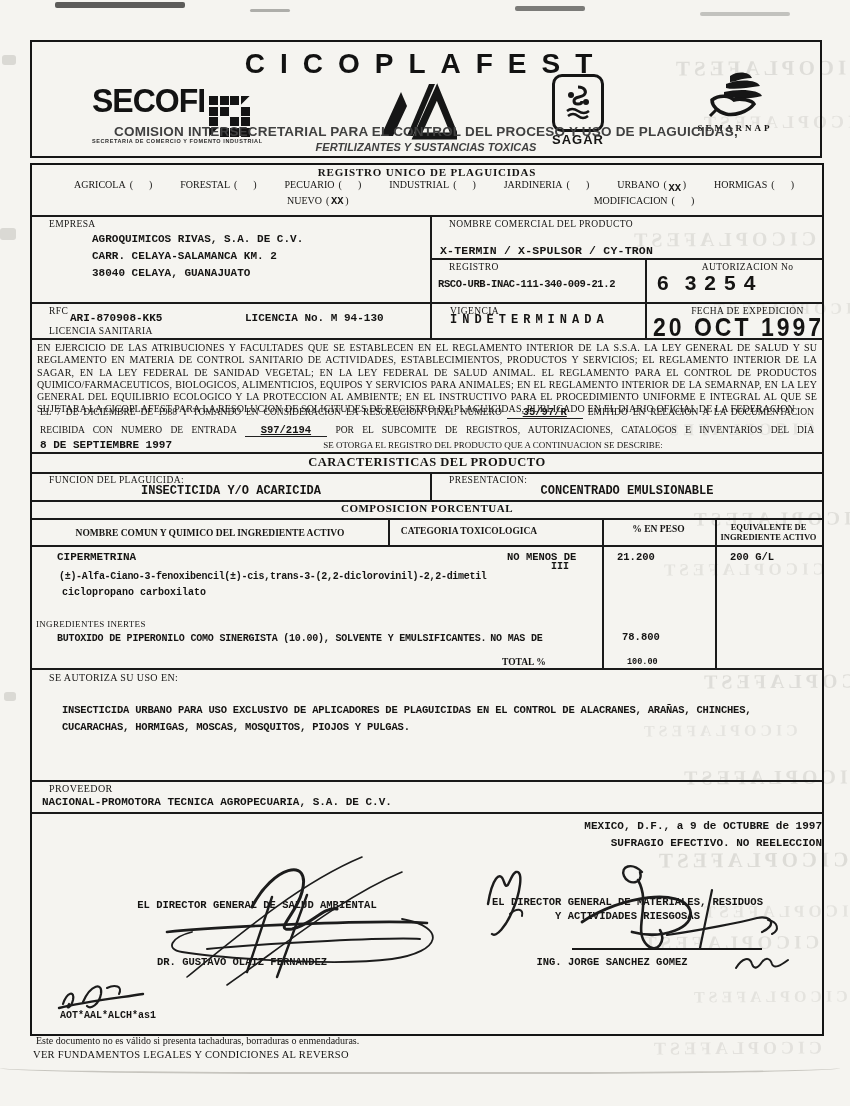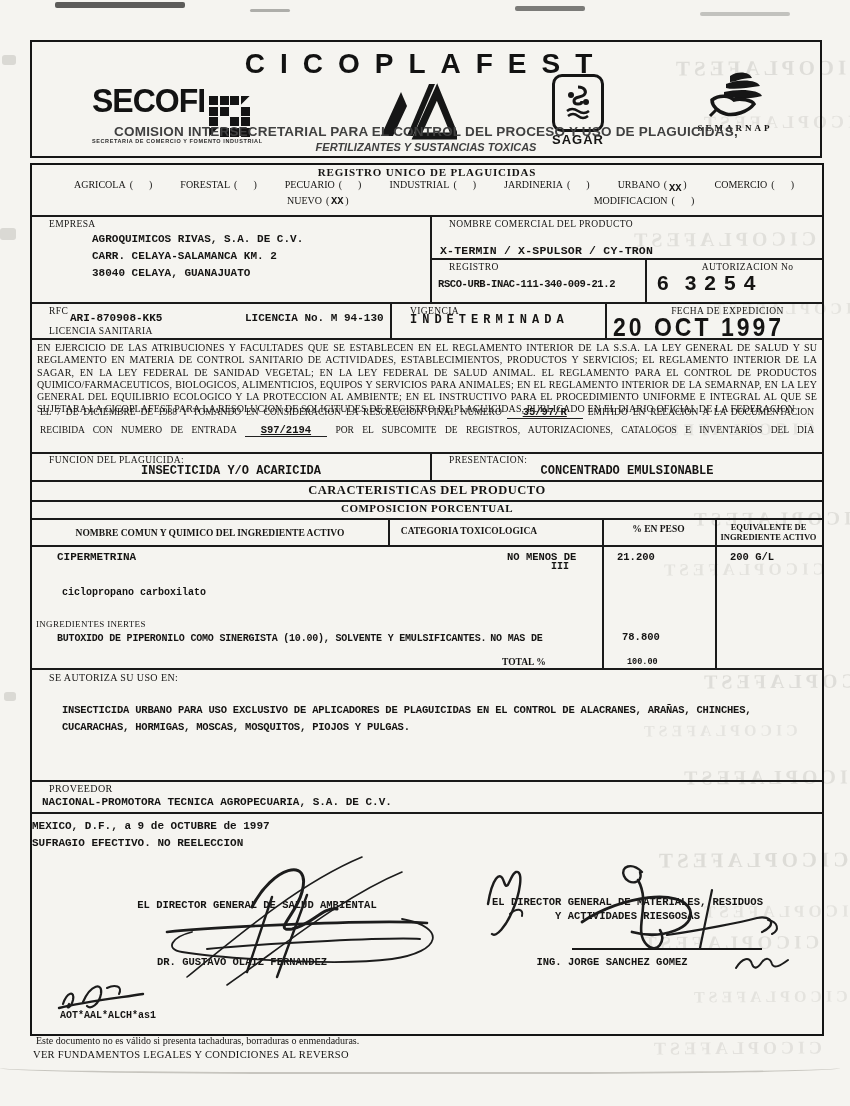--- a/index.html
+++ b/index.html
@@ -82,21 +82,21 @@
   .nombre-value{position:absolute;left:8px;bottom:1px;font-size:11.5px;letter-spacing:.2px;}
   .reg-aut{flex:1;display:flex;}
   .registro-cell{width:215px;border-right:2px solid #1a1a1a;position:relative;}
   .registro-value{position:absolute;left:6px;top:18px;font-size:10.5px;letter-spacing:-0.4px;white-space:nowrap;}
   .aut-cell{flex:1;position:relative;}
   .aut-label{position:absolute;top:2px;left:0;width:100%;text-align:center;font-size:9.5px;}
   .aut-value{position:absolute;top:11px;left:10px;font-family:"Liberation Sans",sans-serif;font-weight:bold;font-size:21px;}
   .aut-value .n2{letter-spacing:8px;margin-left:16px;}
   
   .r-rfc{height:36px;display:flex;}
-  .rfc-cell{width:360px;border-right:2px solid #1a1a1a;position:relative;}
+  .rfc-cell{width:400px;border-right:2px solid #1a1a1a;position:relative;}
   .rfc-label{position:absolute;left:4px;top:2px;}
   .rfc-value{position:absolute;left:38px;top:8px;font-size:11px;}
   .rfc-licencia{position:absolute;left:213px;top:8px;font-size:11px;}
   .rfc-sanitaria{position:absolute;left:4px;top:22px;}
   .vigencia-cell{width:215px;border-right:2px solid #1a1a1a;position:relative;}
   .vigencia-label{position:absolute;left:5px;top:2px;}
   .vigencia-value{position:absolute;left:18px;top:9px;font-size:12px;letter-spacing:5px;}
   .fecha-cell{flex:1;position:relative;}
   .fecha-label{position:absolute;top:2px;width:100%;text-align:center;}
   .fecha-value{position:absolute;top:10px;left:6px;font-family:"Liberation Sans",sans-serif;font-weight:bold;font-size:23px;letter-spacing:3px;transform:scaleY(1.12);white-space:nowrap;}
@@ -145,21 +145,21 @@
   .tb-total{left:595px;top:110px;font-size:8.5px;}
   
   .r-uso{height:112px;}
   .uso-label{position:absolute;left:4px;top:2px;font-size:10px;}
   .uso-text{position:absolute;left:30px;top:32px;right:24px;font-size:10.5px;line-height:17px;letter-spacing:-0.2px;}
   
   .r-prov{height:252px;border-radius:13px;}
   .prov-head{height:32px;border-bottom:2px solid #1a1a1a;position:relative;box-sizing:border-box;}
   .prov-label{position:absolute;left:4px;top:1px;font-size:10px;}
   .prov-value{position:absolute;left:10px;top:14px;font-size:11px;}
-  .prov-center{position:absolute;left:0;width:100%;text-align:left;font-size:11px;}
+  .prov-center{position:absolute;left:0;width:100%;text-align:right;font-size:11px;}
   .pc-1{top:38px;} .pc-2{top:55px;}
   .sig-cargo{position:absolute;font-size:10.5px;text-align:center;}
   .sig-left-cargo{left:50px;top:117px;width:350px;}
   .sig-left-name{left:60px;top:174px;width:300px;}
   .sig-right-cargo{left:428px;top:113px;width:335px;line-height:14px;}
   .sig-right-name{left:450px;top:174px;width:260px;}
   .sig-underline{position:absolute;background:#181818;height:2px;}
   .clave{position:absolute;left:28px;top:228px;font-size:10px;}
   svg.sig{position:absolute;overflow:visible;}
   svg.sig path{fill:none;stroke:#1c1c1c;stroke-linecap:round;stroke-linejoin:round;}
@@ -260,21 +260,21 @@
 
   <div class="row r-registro">
     <div class="reg-title">REGISTRO UNICO DE PLAGUICIDAS</div>
     <div class="cat-line">
       <span class="cat-item"><span>AGRICOLA</span><span class="paren"><span class="mk"></span></span></span>
       <span class="cat-item"><span>FORESTAL</span><span class="paren"><span class="mk"></span></span></span>
       <span class="cat-item"><span>PECUARIO</span><span class="paren"><span class="mk"></span></span></span>
       <span class="cat-item"><span>INDUSTRIAL</span><span class="paren"><span class="mk"></span></span></span>
       <span class="cat-item"><span>JARDINERIA</span><span class="paren"><span class="mk"></span></span></span>
       <span class="cat-item"><span>URBANO</span><span class="paren"><span class="mk">XX</span></span></span>
-      <span class="cat-item"><span>COMERCIO</span><span class="paren"><span class="mk"></span></span></span>
+      <span class="cat-item"><span>HORMIGAS</span><span class="paren"><span class="mk"></span></span></span>
     </div>
     <div class="tipo-line">
       <span class="cat-item t1"><span>NUEVO</span><span class="paren"><span class="mk">XX</span></span></span>
       <span class="cat-item t2"><span>MODIFICACION</span><span class="paren"><span class="mk"></span></span></span>
 
     </div>
   </div>
 
   <div class="row r-empresa">
     <div class="cell empresa-cell">
@@ -325,34 +325,38 @@
     <div class="legal-line legal-l2">
       <span>EL 7 DE DICIEMBRE DE 1988 Y TOMANDO EN CONSIDERACION LA RESOLUCION FINAL NUMERO</span>
       <span class="blank">35/97/R</span>
       <span>EMITIDO EN RELACION A LA DOCUMENTACION</span>
     </div>
     <div class="legal-line legal-l3">
       <span>RECIBIDA CON NUMERO DE ENTRADA</span>
       <span class="blank">S97/2194</span>
       <span>POR EL SUBCOMITE DE REGISTROS, AUTORIZACIONES, CATALOGOS E INVENTARIOS DEL DIA</span>
     </div>
-  </div>
+    <div class="legal-l4">
+      <span class="typ legal-dia">8 DE SEPTIEMBRE 1997</span>
+      <span class="legal-otorga">SE OTORGA EL REGISTRO DEL PRODUCTO QUE A CONTINUACION SE DESCRIBE:</span>
+    </div>
+  </div>
+
+  <div class="row r-caract">CARACTERISTICAS DEL PRODUCTO</div>
 
   <div class="row r-funcion">
     <div class="cell funcion-cell">
       <span class="lbl fp-label">FUNCION DEL PLAGUICIDA:</span>
       <span class="typ fp-value">INSECTICIDA Y/O ACARICIDA</span>
     </div>
     <div class="cell pres-cell">
       <span class="lbl fp-label">PRESENTACION:</span>
       <span class="typ fp-value">CONCENTRADO EMULSIONABLE</span>
     </div>
   </div>
-
-  <div class="row r-caract">CARACTERISTICAS DEL PRODUCTO</div>
 
   <div class="row r-comp">COMPOSICION PORCENTUAL</div>
 
   <div class="row r-thead">
     <div class="vline" style="left:356px;"></div>
     <div class="vline" style="left:570px;"></div>
     <div class="vline" style="left:683px;"></div>
     <div class="th th-nombre">NOMBRE COMUN Y QUIMICO DEL INGREDIENTE ACTIVO</div>
     <div class="th th-cat">CATEGORIA TOXICOLOGICA</div>
     <div class="typ th-cat-val">III</div>
@@ -363,20 +367,21 @@
     </div>
   </div>
 
   <div class="row r-tbody">
     <div class="vline" style="left:570px;"></div>
     <div class="vline" style="left:683px;"></div>
     <span class="typ tb-line tb-activo">CIPERMETRINA</span>
     <span class="typ tb-line tb-cond1">NO MENOS DE</span>
     <span class="typ tb-line tb-peso1">21.200</span>
     <span class="typ tb-line tb-equiv1">200 G/L</span>
+    <span class="typ tb-line tb-quim1">(±)-Alfa-Ciano-3-fenoxibencil(±)-cis,trans-3-(2,2-diclorovinil)-2,2-dimetil</span>
     <span class="typ tb-line tb-quim2">ciclopropano carboxilato</span>
     <span class="tb-line tb-inertes-lbl">INGREDIENTES INERTES</span>
     <span class="typ tb-line tb-inertes"><span>BUTOXIDO DE PIPERONILO COMO SINERGISTA (10.00), SOLVENTE Y EMULSIFICANTES.</span><span class="tb-cond2">NO MAS DE</span></span>
     <span class="typ tb-line tb-peso2">78.800</span>
     <span class="tb-line tb-total-lbl">TOTAL %</span>
     <span class="typ tb-line tb-total">100.00</span>
   </div>
 
   <div class="row r-uso">
     <span class="uso-label lbl" style="font-size:10px;">SE AUTORIZA SU USO EN:</span>

